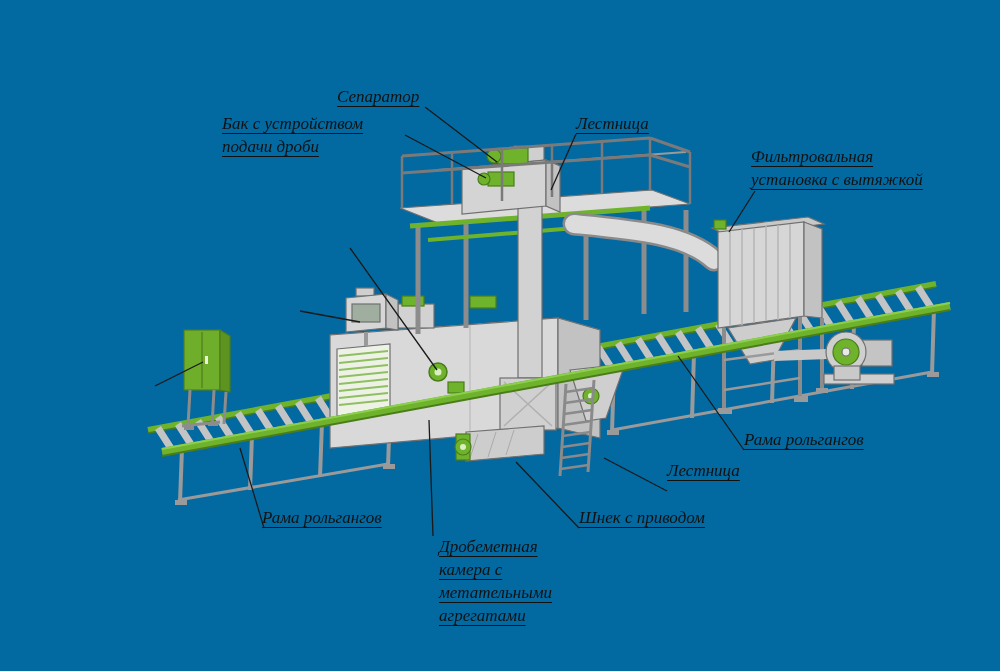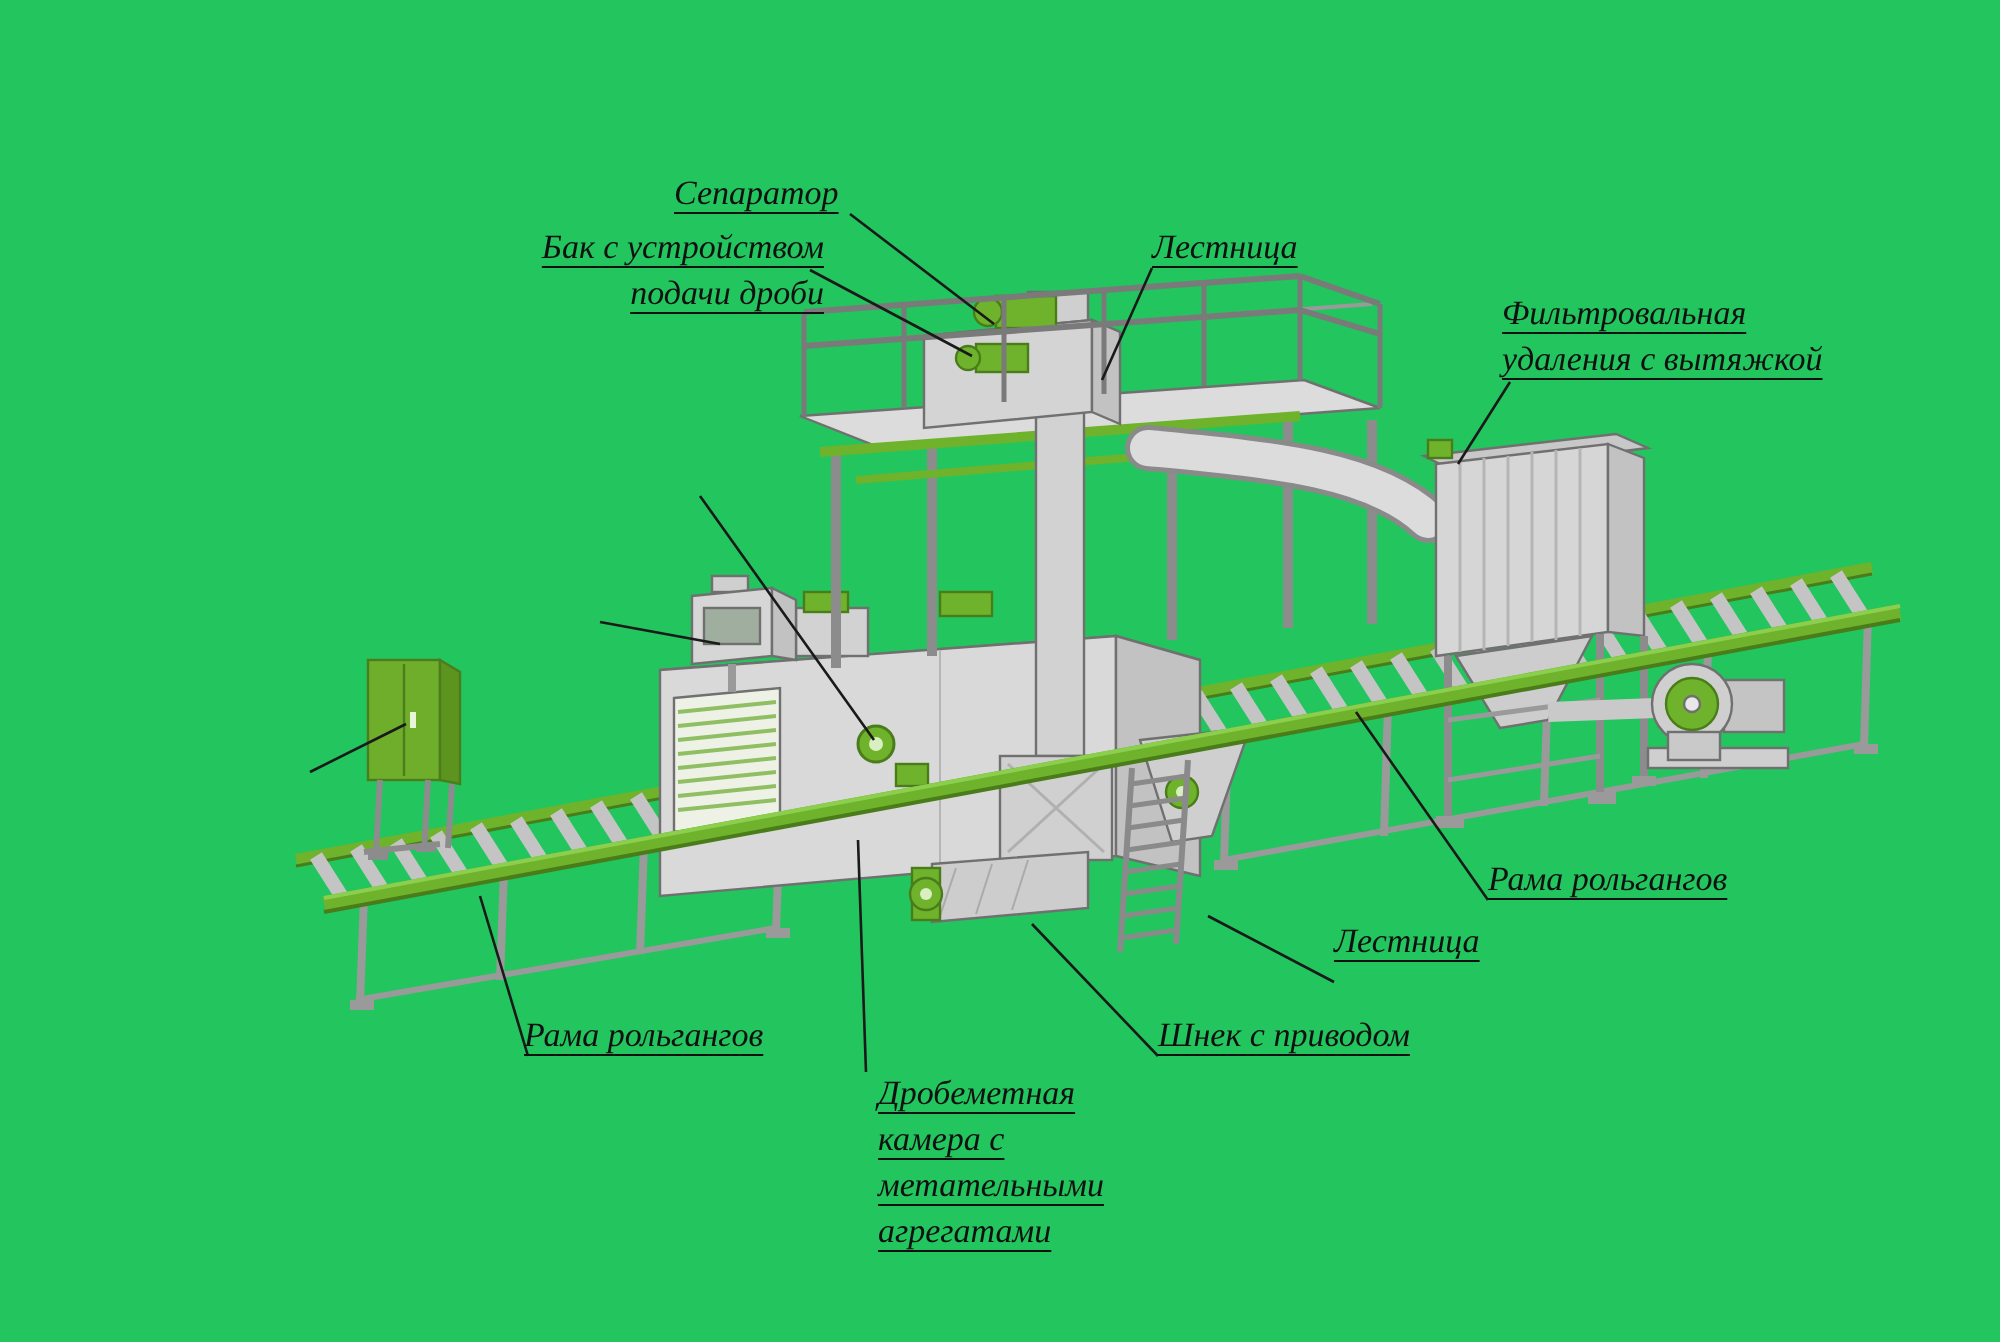--- a/index.html
+++ b/index.html
@@ -1,22 +1,22 @@
 <!DOCTYPE html>
 <html><head>
 <meta charset="utf-8">
 <style>
   html,body{margin:0;padding:0;background:#ffffff;}
-  #stage{position:relative;width:1000px;height:671px;background:#22c55e;overflow:hidden;
+  #stage{position:relative;width:1000px;height:671px;background:#0369a1;overflow:hidden;
          font-family:"Liberation Serif",serif;}
   #drawing{position:absolute;left:0;top:0;}
   .label{position:absolute;font:italic 17px "Liberation Serif",serif;color:#111;
          text-decoration:underline;text-underline-offset:4px;text-decoration-thickness:1px;
          white-space:pre-line;line-height:1.35;}
-  .label.center{text-align:right;}
+  .label.center{text-align:left;}
 </style>
 </head>
 <body>
 
 <div id="stage">
 
 <svg id="drawing" width="1000" height="671" viewBox="0 0 1000 671">
 
   <g>
     <line x1="148" y1="430" x2="936" y2="284" stroke="#6fb32c" stroke-width="6"></line>
@@ -164,21 +164,21 @@
   <g>
     <path d="M425,107 L497,162 M405,135 L486,178 M576,134 L551,190 M755,191 L729,232 M350,248 L437,370 M300,311 L360,322 M155,386 L203,362 M264,528 L240,448 M433,536 L429,420 M579,528 L516,462 M667,491 L604,458 M744,450 L678,356" stroke="#1a1a1a" stroke-width="1.3" fill="none"></path>
   </g>
 </svg>
 
   <div class="label" style="left:337px;top:86px">Сепаратор</div>
   <div class="label center" style="left:222px;top:113px;width:190px">Бак с устройством
 подачи дроби</div>
   <div class="label" style="left:576px;top:113px">Лестница</div>
   <div class="label" style="left:751px;top:146px">Фильтровальная
-удаления с вытяжкой</div>
+установка с вытяжкой</div>
   <div class="label" style="left:262px;top:507px">Рама рольгангов</div>
   <div class="label" style="left:439px;top:536px">Дробеметная
 камера с
 метательными
 агрегатами</div>
   <div class="label" style="left:579px;top:507px">Шнек с приводом</div>
   <div class="label" style="left:667px;top:460px">Лестница</div>
   <div class="label" style="left:744px;top:429px">Рама рольгангов</div>
 </div>
 

